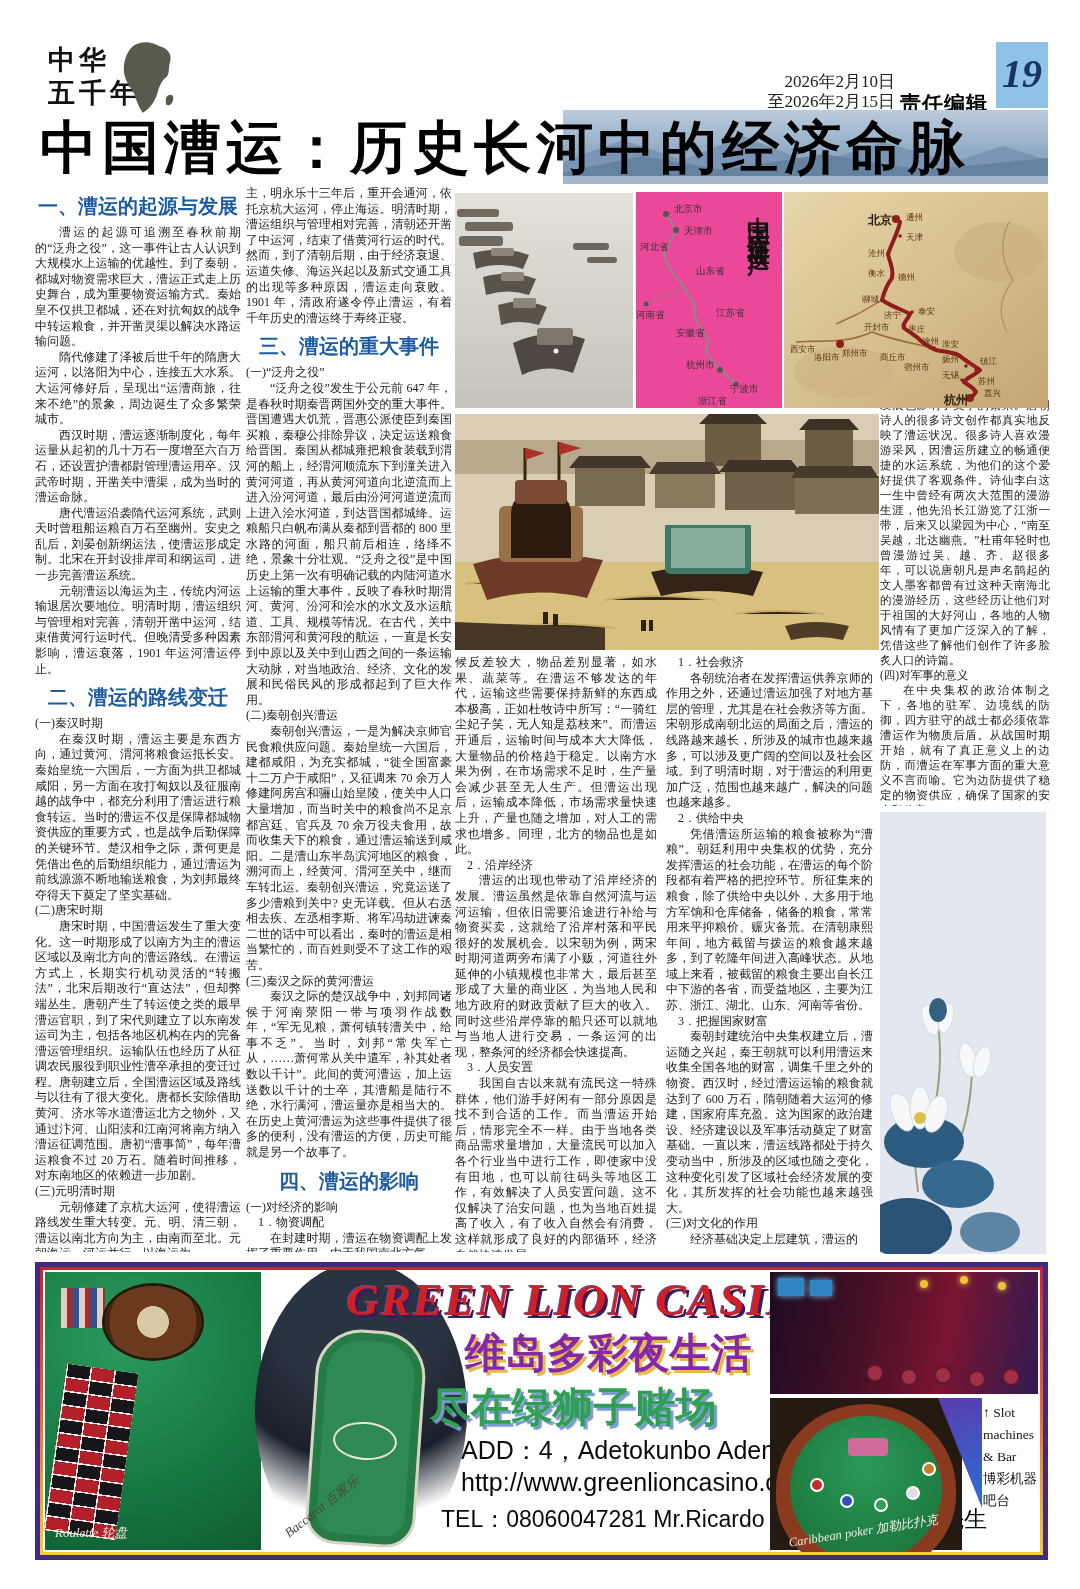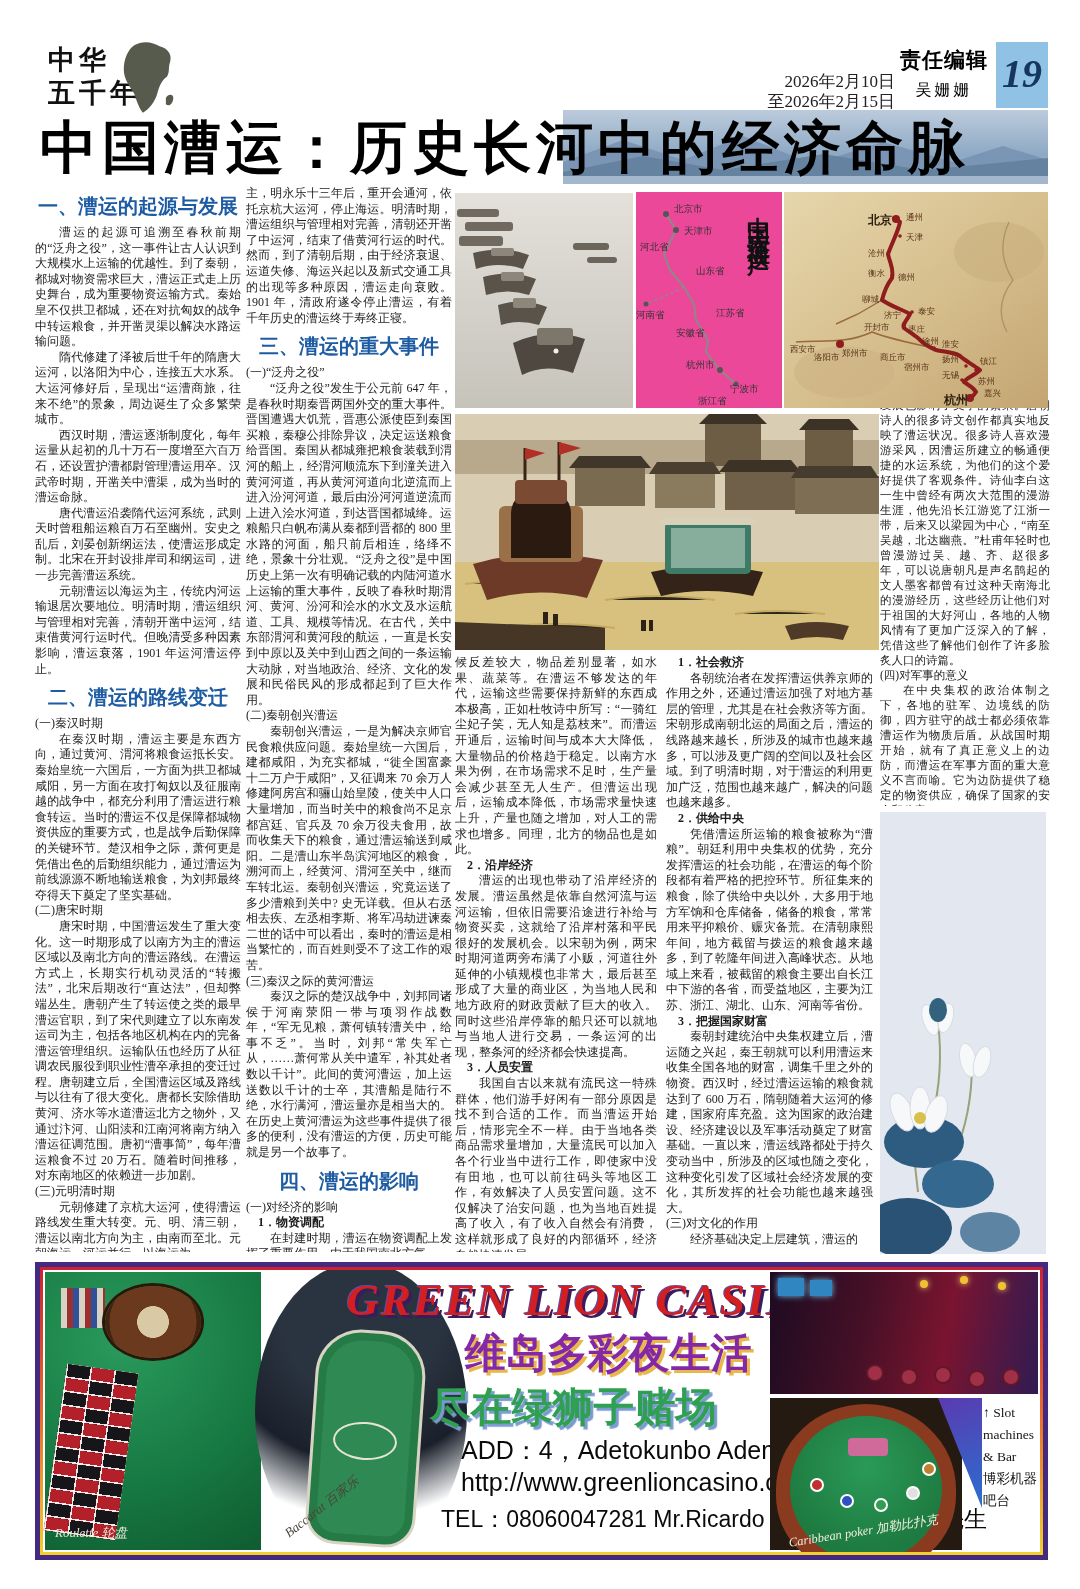--- a/index.html
+++ b/index.html
@@ -5,21 +5,21 @@
   html,body{margin:0;padding:0;background:#fff;}
   .page{position:relative;width:1080px;height:1589px;background:#ffffff;overflow:hidden;
         font-family:"Liberation Serif","DejaVu Serif",serif;color:#1c1c1c;}
   .abs{position:absolute;}
 
   
   .brand{left:48px;top:44px;font-weight:bold;font-size:27px;line-height:33px;letter-spacing:4px;color:#111;}
   .africa{left:116px;top:40px;width:64px;height:80px;}
   .dates{left:725px;top:72px;width:170px;text-align:right;font-size:17px;line-height:20px;color:#222;}
   .editor{left:898px;top:46px;width:92px;text-align:center;}
-  .editor .lbl{font-family:"Liberation Sans","DejaVu Sans",sans-serif;font-weight:bold;font-size:21px;letter-spacing:1px;color:#000;}
+  .editor .lbl{font-family:"Liberation Sans","DejaVu Sans",sans-serif;font-weight:bold;font-size:21px;letter-spacing:1px;color:#000;margin-top:44px;}
   .editor .nm{font-size:16px;letter-spacing:3px;margin-top:6px;color:#000;font-family:Liberation Mono, monospace;}
   .pagenum{left:996px;top:42px;width:52px;height:66px;background:#8fc2e4;
            font-style:italic;font-weight:bold;font-size:40px;color:#17365f;
            text-align:center;line-height:64px;}
 
   
   .hl-strip{left:563px;top:110px;width:485px;height:74px;overflow:hidden;}
   .headline{left:40px;top:112px;width:1010px;height:70px;line-height:70px;z-index:2;
             font-family:"Liberation Sans","DejaVu Sans",sans-serif;font-weight:bold;
             font-size:57px;letter-spacing:5px;color:#000;white-space:nowrap;}
@@ -27,21 +27,21 @@
   
   .col{position:absolute;overflow:hidden;font-size:12px;line-height:15.6px;text-align:justify;}
   .c1{left:35px;top:186px;width:206px;height:1066px;}
   .c2{left:246px;top:186px;width:206px;height:1066px;}
   .c3{left:455px;top:655px;width:202px;height:597px;}
   .c4{left:666px;top:655px;width:207px;height:597px;}
   .c5{left:880px;top:398px;width:170px;height:408px;font-size:11.5px;line-height:15px;}
   .blk-p{margin:0;text-indent:2em;}
   .blk-pc{margin:0;text-indent:0;}
   .blk-h3{margin:0;text-indent:0;}
-  .blk-h4{margin:0;text-indent:1em;font-weight:bold;}
+  .blk-h4{margin:0;text-indent:1em;}
   .blk-h2{font-family:"Liberation Sans","DejaVu Sans",sans-serif;font-weight:bold;color:#1d5ca3;
           font-size:20px;line-height:26px;text-align:center;margin:7px 0 6px;text-indent:0;}
 
   
   .img{position:absolute;overflow:hidden;}
   .boats{left:455px;top:193px;width:178px;height:215px;}
   .wmap{left:636px;top:192px;width:146px;height:216px;background:#ec4899;}
   .wmap-title{left:744px;top:198px;height:205px;writing-mode:vertical-rl;
       font-family:"Liberation Sans","DejaVu Sans",sans-serif;font-weight:bold;
       font-size:23px;letter-spacing:6px;color:#111;z-index:3;}

